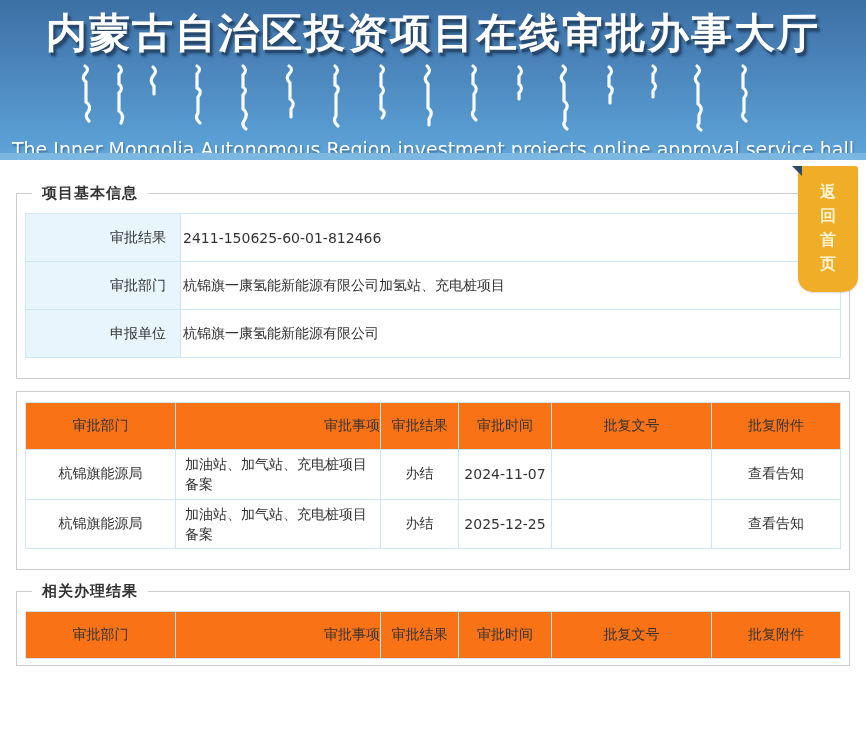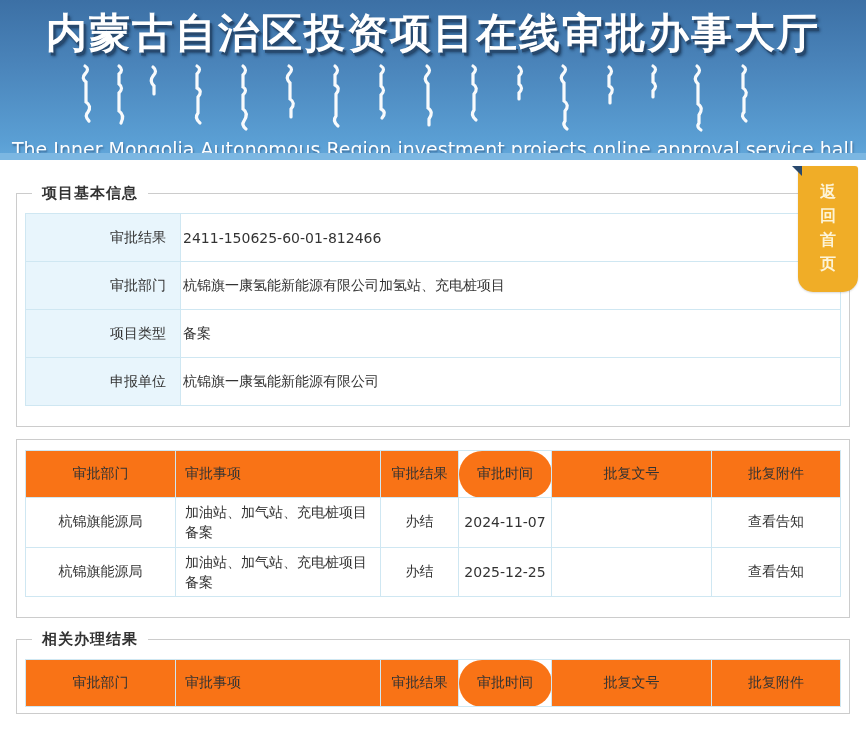--- a/index.html
+++ b/index.html
@@ -63,23 +63,23 @@
     width:155px; background:#e8f5fc; text-align:right; padding-right:14px;
   }
   .kv-table .v { background:#fff; text-align:left; padding-left:2px; }
 
   
   .grid-table th { height:47px; background:#f97316; text-align:center; }
   .grid-table td { height:47px; text-align:center; background:#fff; }
   .grid-table .col-dept   { width:150px; }
   .grid-table .col-item   { width:205px; }
   .grid-table .col-result { width:78px;  }
-  .grid-table .col-date   { width:93px;border-radius:23px;  }
+  .grid-table .col-date   { width:93px;  }
   .grid-table .col-doc    { width:160px; }
-  .grid-table th.col-item { text-align:left; padding-left:9px; }
+  .grid-table th.col-item { text-align:right; padding-left:9px; }
   .grid-table td.cell-item { text-align:left; padding:4px 10px 4px 9px; line-height:1.45; }
   .link-cell { cursor:pointer; }
 </style>
 </head>
 <body>
 
 <div class="header">
   <div class="zh-title">内蒙古自治区投资项目在线审批办事大厅</div>
 
   <svg class="mongolian" width="730" height="72" viewBox="0 0 730 72" stroke="#ffffff" stroke-width="3.2" fill="none" stroke-linecap="round" opacity="0.96">
@@ -147,24 +147,20 @@
     <legend>项目基本信息</legend>
     <table class="kv-table">
       <tbody>
         <tr>
           <td class="k">审批结果</td>
           <td class="v">2411-150625-60-01-812466</td>
         </tr>
         <tr>
           <td class="k">审批部门</td>
           <td class="v">杭锦旗一康氢能新能源有限公司加氢站、充电桩项目</td>
-        </tr>
-        <tr>
-          <td class="k">项目类型</td>
-          <td class="v">备案</td>
         </tr>
         <tr>
           <td class="k">申报单位</td>
           <td class="v">杭锦旗一康氢能新能源有限公司</td>
         </tr>
       </tbody>
     </table>
   </fieldset>
 
   <fieldset>

